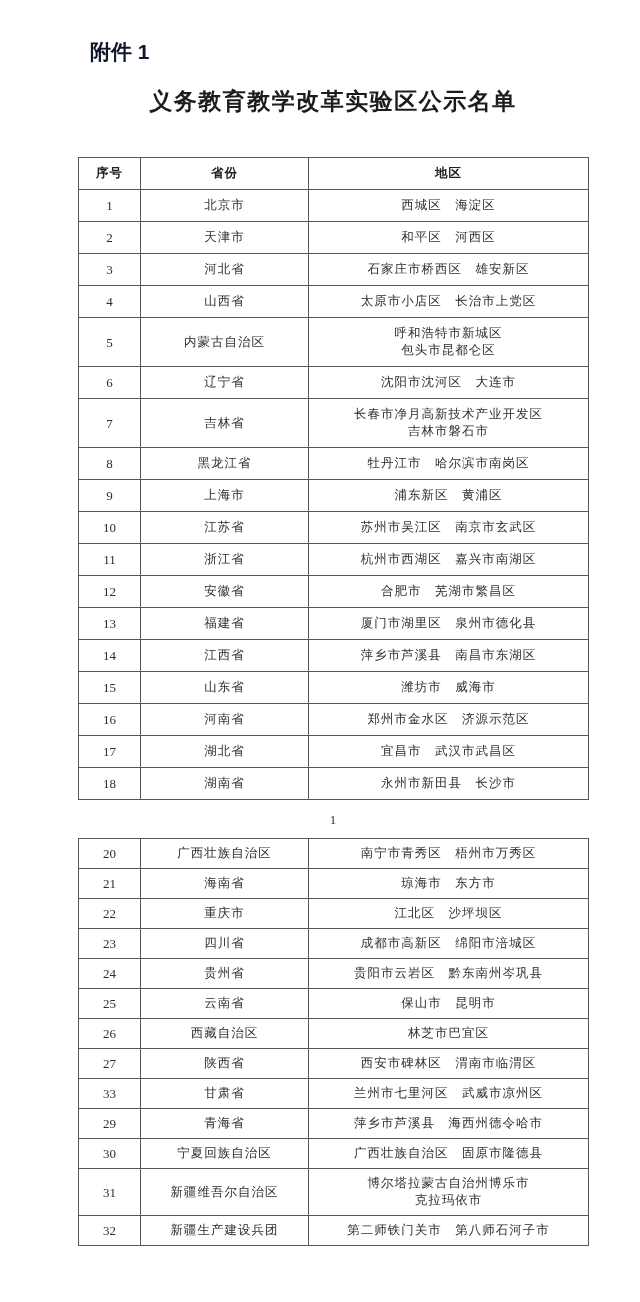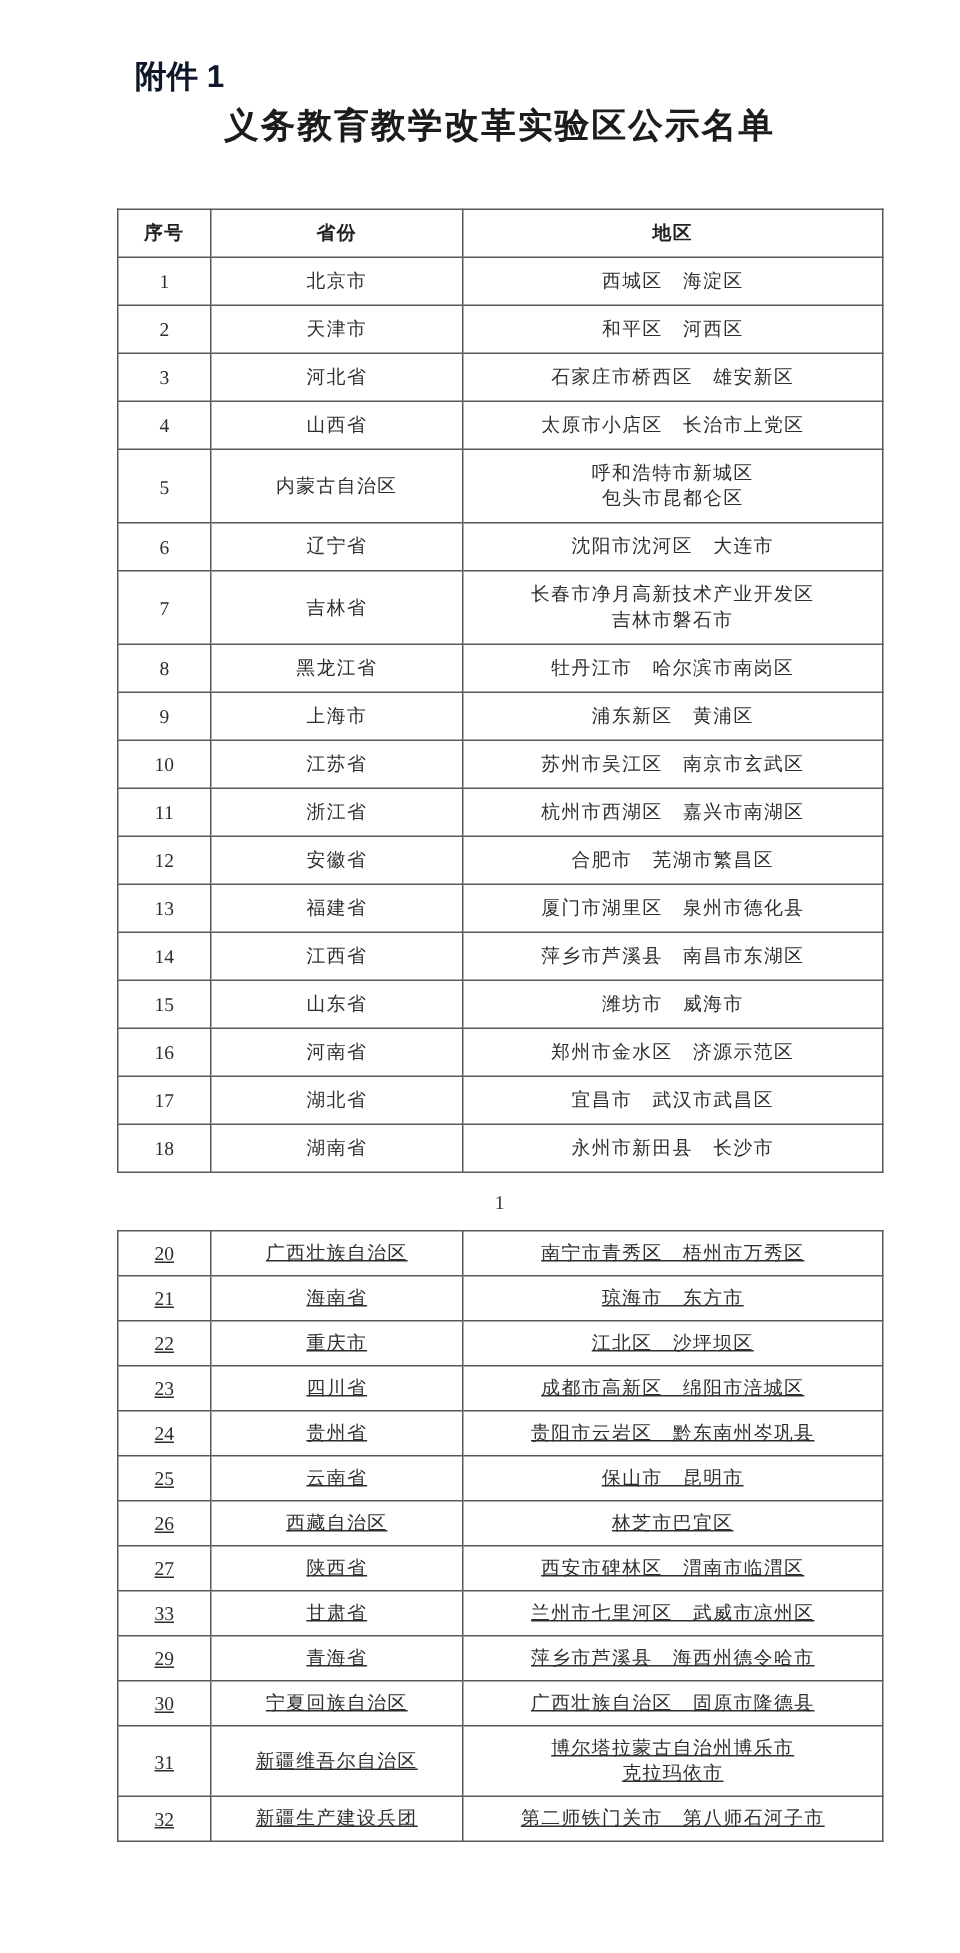--- a/index.html
+++ b/index.html
@@ -10,21 +10,21 @@
     color:#262626;
     overflow:hidden;
   }
   .attachment{
     margin:42px 0 0 90px;
     font-family:"Liberation Sans","DejaVu Sans",sans-serif;
     font-weight:700;font-size:21px;color:#0f172a;
     line-height:20px;
   }
   .title{
-    margin:6px 0 0 78px;width:510px;
+    margin:24px 0 0 78px;width:510px;
     text-align:center;
     font-size:23px;font-weight:700;letter-spacing:1.5px;
     color:#1c1c1c;line-height:31px;
   }
   table{
     border-collapse:collapse;table-layout:fixed;
     margin-left:78px;width:510px;
   }
   .t1{margin-top:40px;}
   .t2{margin-top:0;}
@@ -38,21 +38,21 @@
   th{
     font-size:12.5px;font-weight:700;
     padding:7px 0;letter-spacing:1px;color:#222;
   }
   td{
     font-size:12.5px;
     padding:7px 2px;line-height:17px;
     white-space:pre-line;
     letter-spacing:1px;color:#2e2e2e;
   }
-  .t2 td{padding:6px 0;text-decoration:underline;}
+  .t2 td{padding:6px 0;}
   td.no{font-size:13px;letter-spacing:0;font-family:"Liberation Serif","DejaVu Serif",serif;}
   .pagenum{
     width:510px;margin:12px 0 10px 78px;
     text-align:center;font-size:13px;color:#333;
   }
 </style>
 </head>
 <body>
 
 <div class="attachment">附件 1</div>

